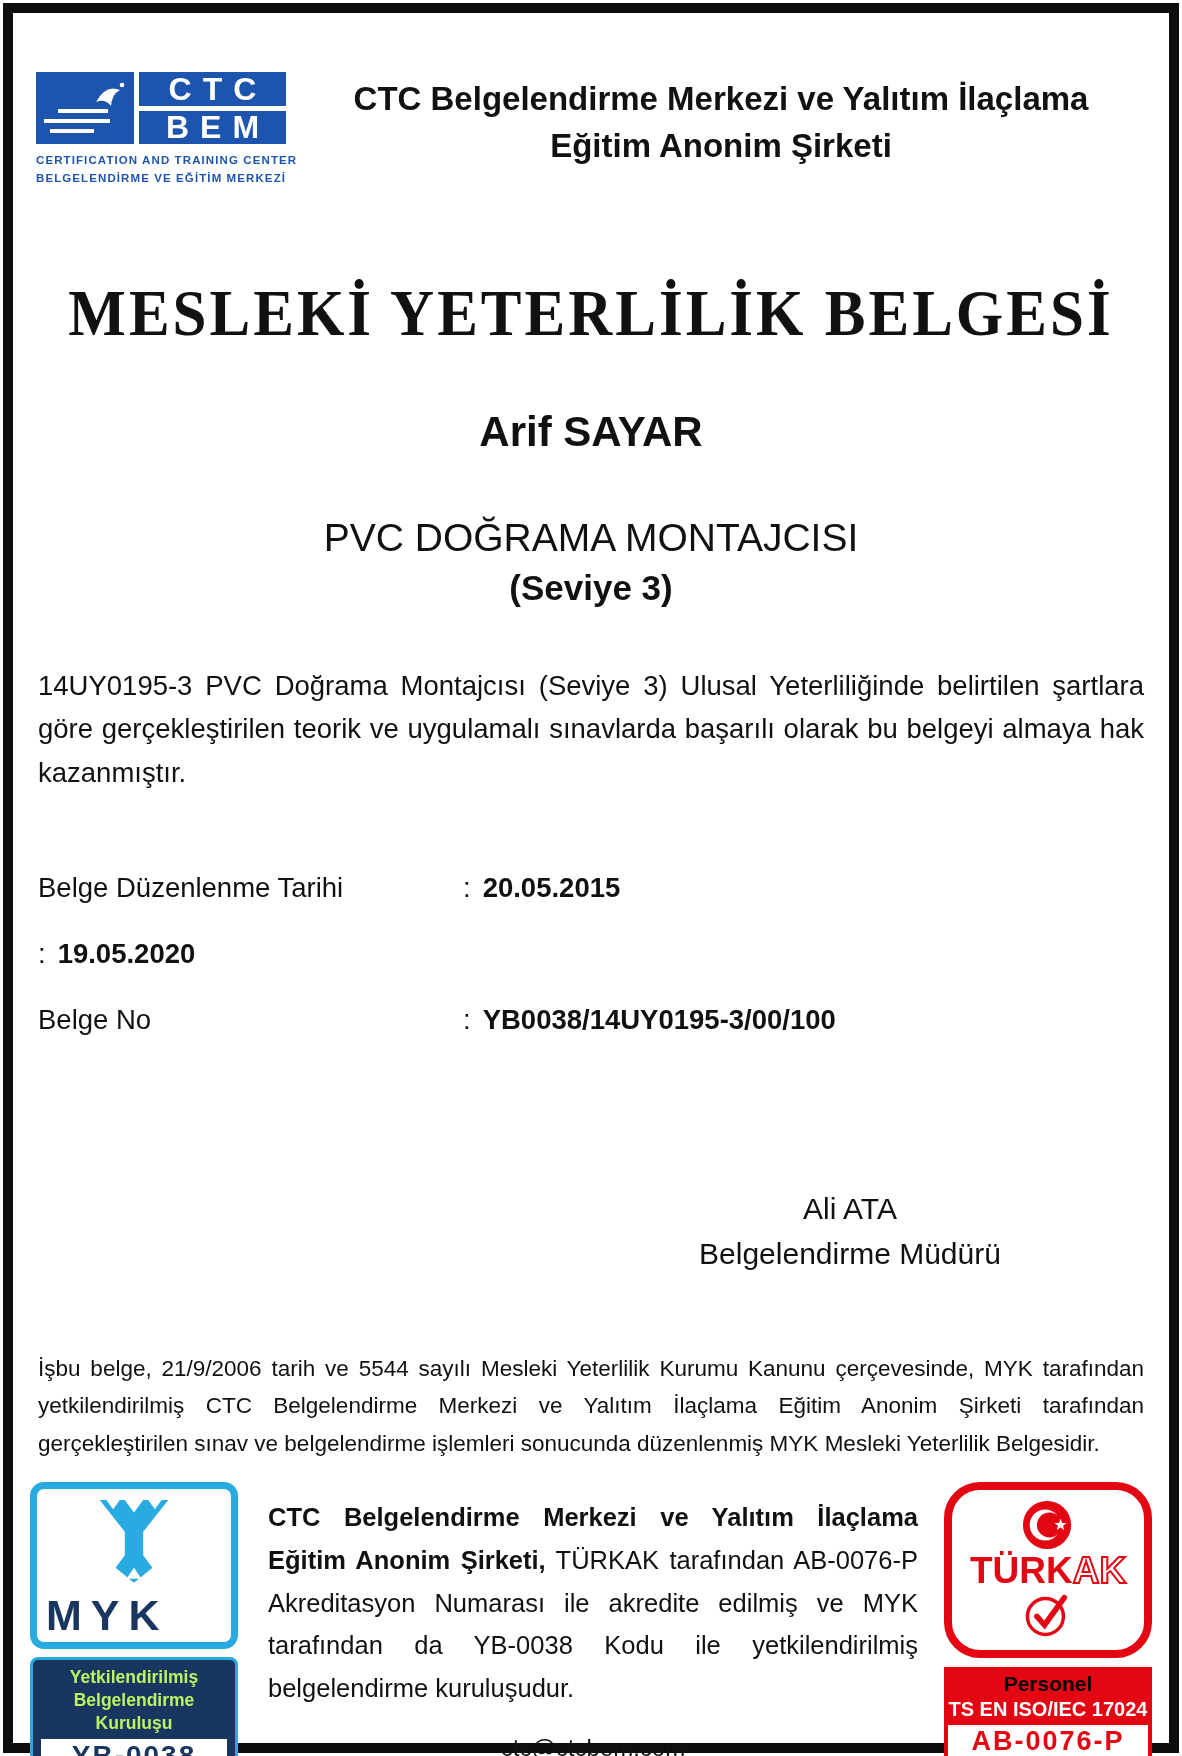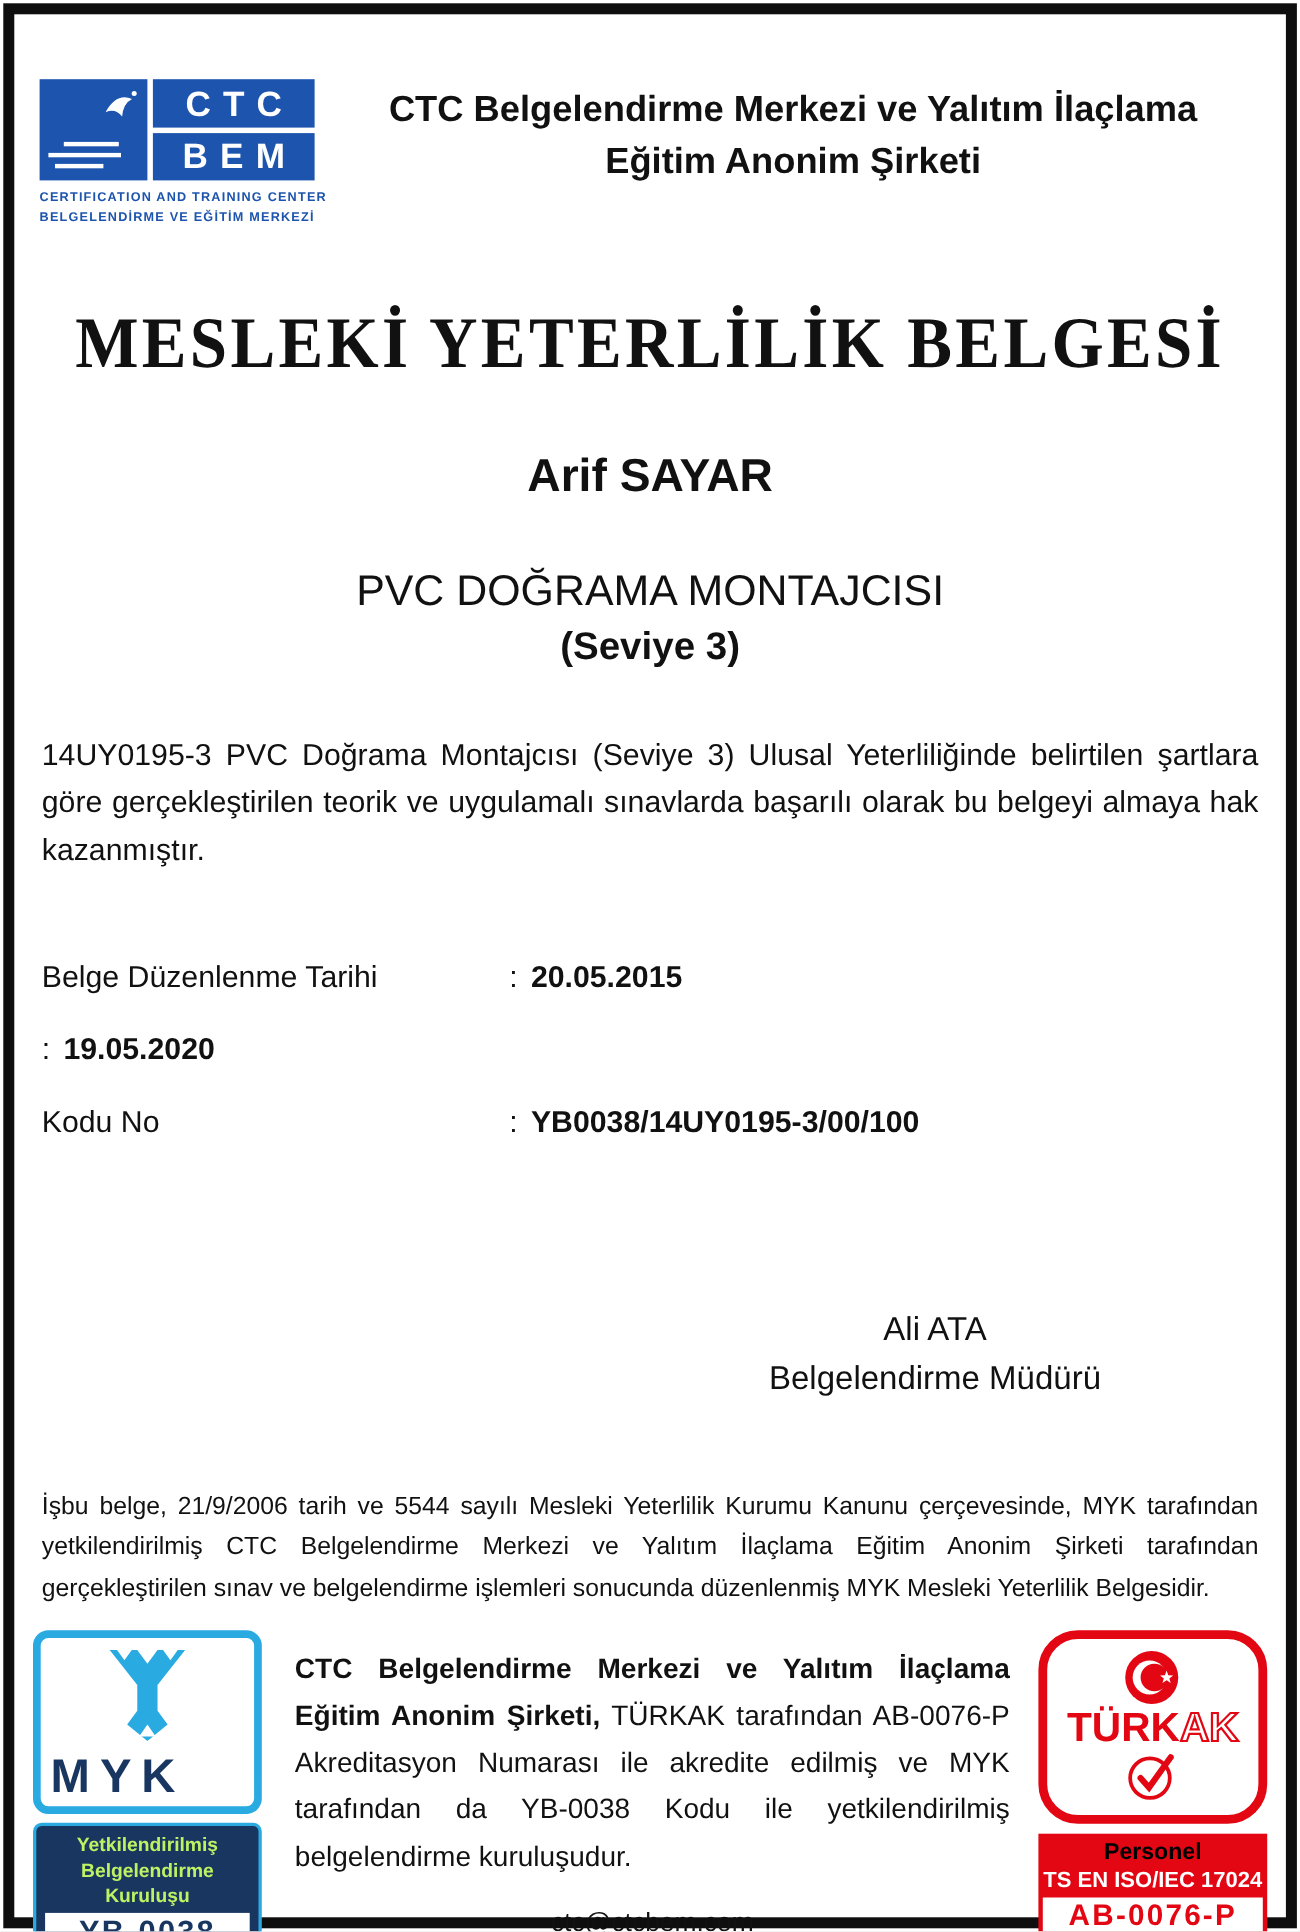--- a/index.html
+++ b/index.html
@@ -24,21 +24,21 @@
     border:10px solid #0e0e0e;
     pointer-events:none;
   }
 
   
   .header{
     position:absolute; top:72px; left:36px; right:36px;
     display:flex; align-items:flex-start;
   }
   .logo{ width:250px; flex:none; }
-  .logo-boxes{ display:flex; gap:5px; height:92px; }
+  .logo-boxes{ display:flex; gap:5px; height:72px; }
   .logo-left{
     width:98px; background:var(--blue); position:relative; flex:none;
   }
   .logo-lines{ position:absolute; left:8px; bottom:11px; }
   .logo-lines div{ background:#fff; height:4px; margin-top:6px; }
   .logo-line-1{ width:50px; margin-left:14px; }
   .logo-line-2{ width:66px; margin-left:0; }
   .logo-line-3{ width:44px; margin-left:6px; }
   .logo-bird{ position:absolute; top:9px; right:7px; }
   .logo-right{ flex:1; display:flex; flex-direction:column; gap:5px; }
@@ -194,21 +194,21 @@
     <div class="field-row">
       <div class="field-label">Belge Düzenlenme Tarihi</div>
       <div class="field-sep">:</div>
       <div class="field-value">20.05.2015</div>
     </div>
     <div class="field-row">
       <div class="field-sep">:</div>
       <div class="field-value">19.05.2020</div>
     </div>
     <div class="field-row">
-      <div class="field-label">Kodu No</div>
+      <div class="field-label">Belge No</div>
       <div class="field-sep">:</div>
       <div class="field-value">YB0038/14UY0195-3/00/100</div>
     </div>
   </div>
 
   <div class="signature">
     <div>Ali ATA</div>
     <div>Belgelendirme Müdürü</div>
   </div>
 

